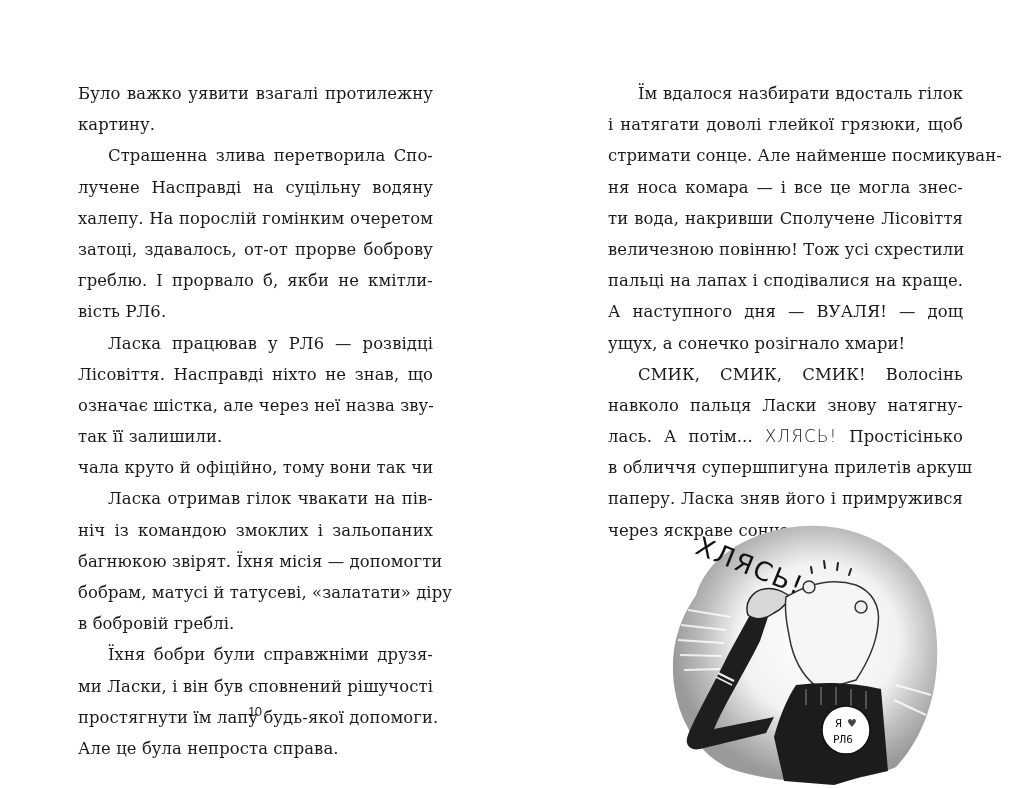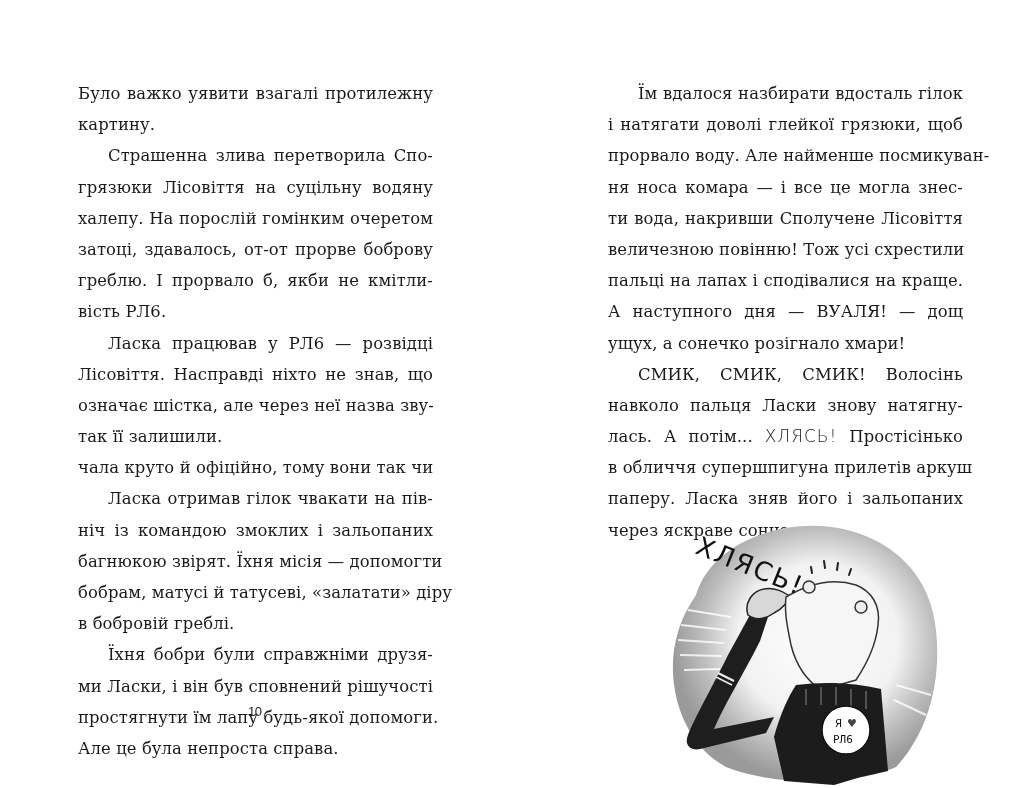--- a/index.html
+++ b/index.html
@@ -75,21 +75,21 @@
     .illustration svg { display: block; }
   </style>
 </head>
 <body>
 
 <div class="page page-left">
   <div class="column">
     <span class="line">Було важко уявити взагалі протилежну</span>
     <span class="line last">картину.</span>
     <span class="line indent">Страшенна злива перетворила Спо-</span>
-    <span class="line">грязюки Лісовіття на суцільну водяну</span>
+    <span class="line">лучене Насправді на суцільну водяну</span>
     <span class="line">халепу. На порослій гомінким очеретом</span>
     <span class="line">затоці, здавалось, от-от прорве боброву</span>
     <span class="line">греблю. І прорвало б, якби не кмітли-</span>
     <span class="line last">вість РЛ6.</span>
     <span class="line indent">Ласка працював у РЛ6 — розвідці</span>
     <span class="line">Лісовіття. Насправді ніхто не знав, що</span>
     <span class="line">означає шістка, але через неї назва зву-</span>
     <span class="line last">так її залишили.</span>
     <span class="line">чала круто й офіційно, тому вони так чи</span>
     <span class="line indent">Ласка отримав гілок чвакати на пів-</span>
@@ -102,32 +102,32 @@
     <span class="line">простягнути їм лапу будь-якої допомоги.</span>
     <span class="line last">Але це була непроста справа.</span>
   </div>
   <div class="page-number">10</div>
 </div>
 
 <div class="page page-right">
   <div class="column">
     <span class="line indent">Їм вдалося назбирати вдосталь гілок</span>
     <span class="line">і натягати доволі глейкої грязюки, щоб</span>
-    <span class="line">прорвало воду. Але найменше посмикуван-</span>
+    <span class="line">стримати сонце. Але найменше посмикуван-</span>
     <span class="line">ня носа комара — і все це могла знес-</span>
     <span class="line">ти вода, накривши Сполучене Лісовіття</span>
     <span class="line">величезною повінню! Тож усі схрестили</span>
     <span class="line">пальці на лапах і сподівалися на краще.</span>
     <span class="line">А наступного дня — ВУАЛЯ! — дощ</span>
     <span class="line last">ущух, а сонечко розігнало хмари!</span>
     <span class="line indent">СМИК, СМИК, СМИК! Волосінь</span>
     <span class="line">навколо пальця Ласки знову натягну-</span>
     <span class="line">лась. А потім... <span class="hand">ХЛЯСЬ!</span> Простісінько</span>
     <span class="line">в обличчя супершпигуна прилетів аркуш</span>
-    <span class="line">паперу. Ласка зняв його і зальопаних</span>
+    <span class="line">паперу. Ласка зняв його і примружився</span>
     <span class="line last">через яскраве сонце.</span>
   </div>
 
   <div class="illustration">
     <svg width="290" height="283" viewBox="0 0 290 283" xmlns="http://www.w3.org/2000/svg">
       <defs>
         <radialGradient id="glow" cx="55%" cy="45%" r="55%">
           <stop offset="0%" stop-color="#ffffff"></stop>
           <stop offset="55%" stop-color="#f2f2f2"></stop>
           <stop offset="80%" stop-color="#bdbdbd"></stop>

